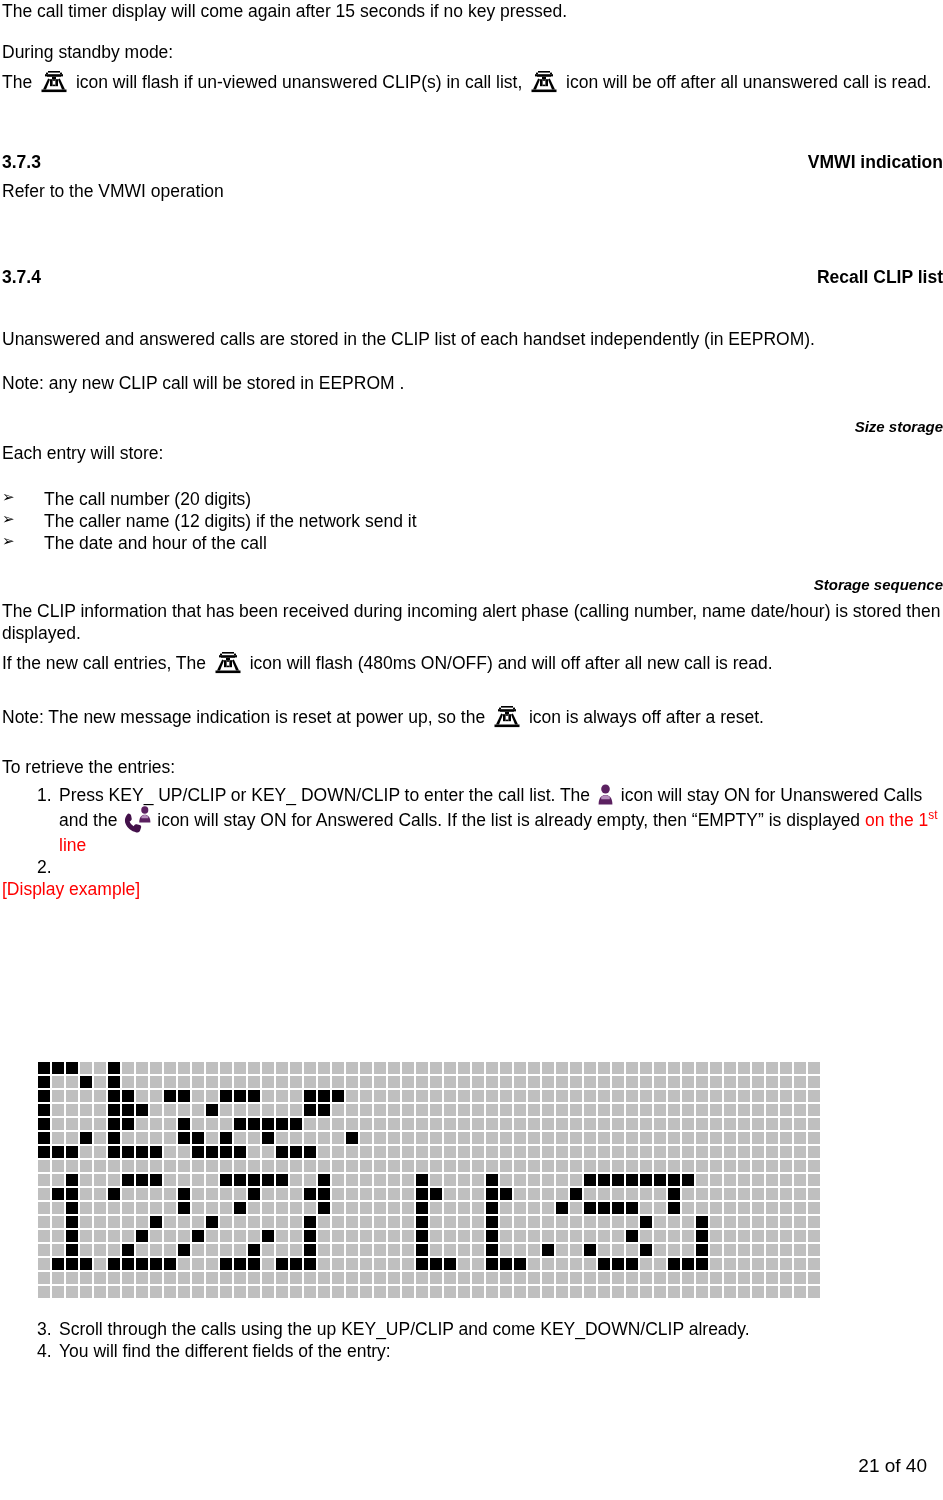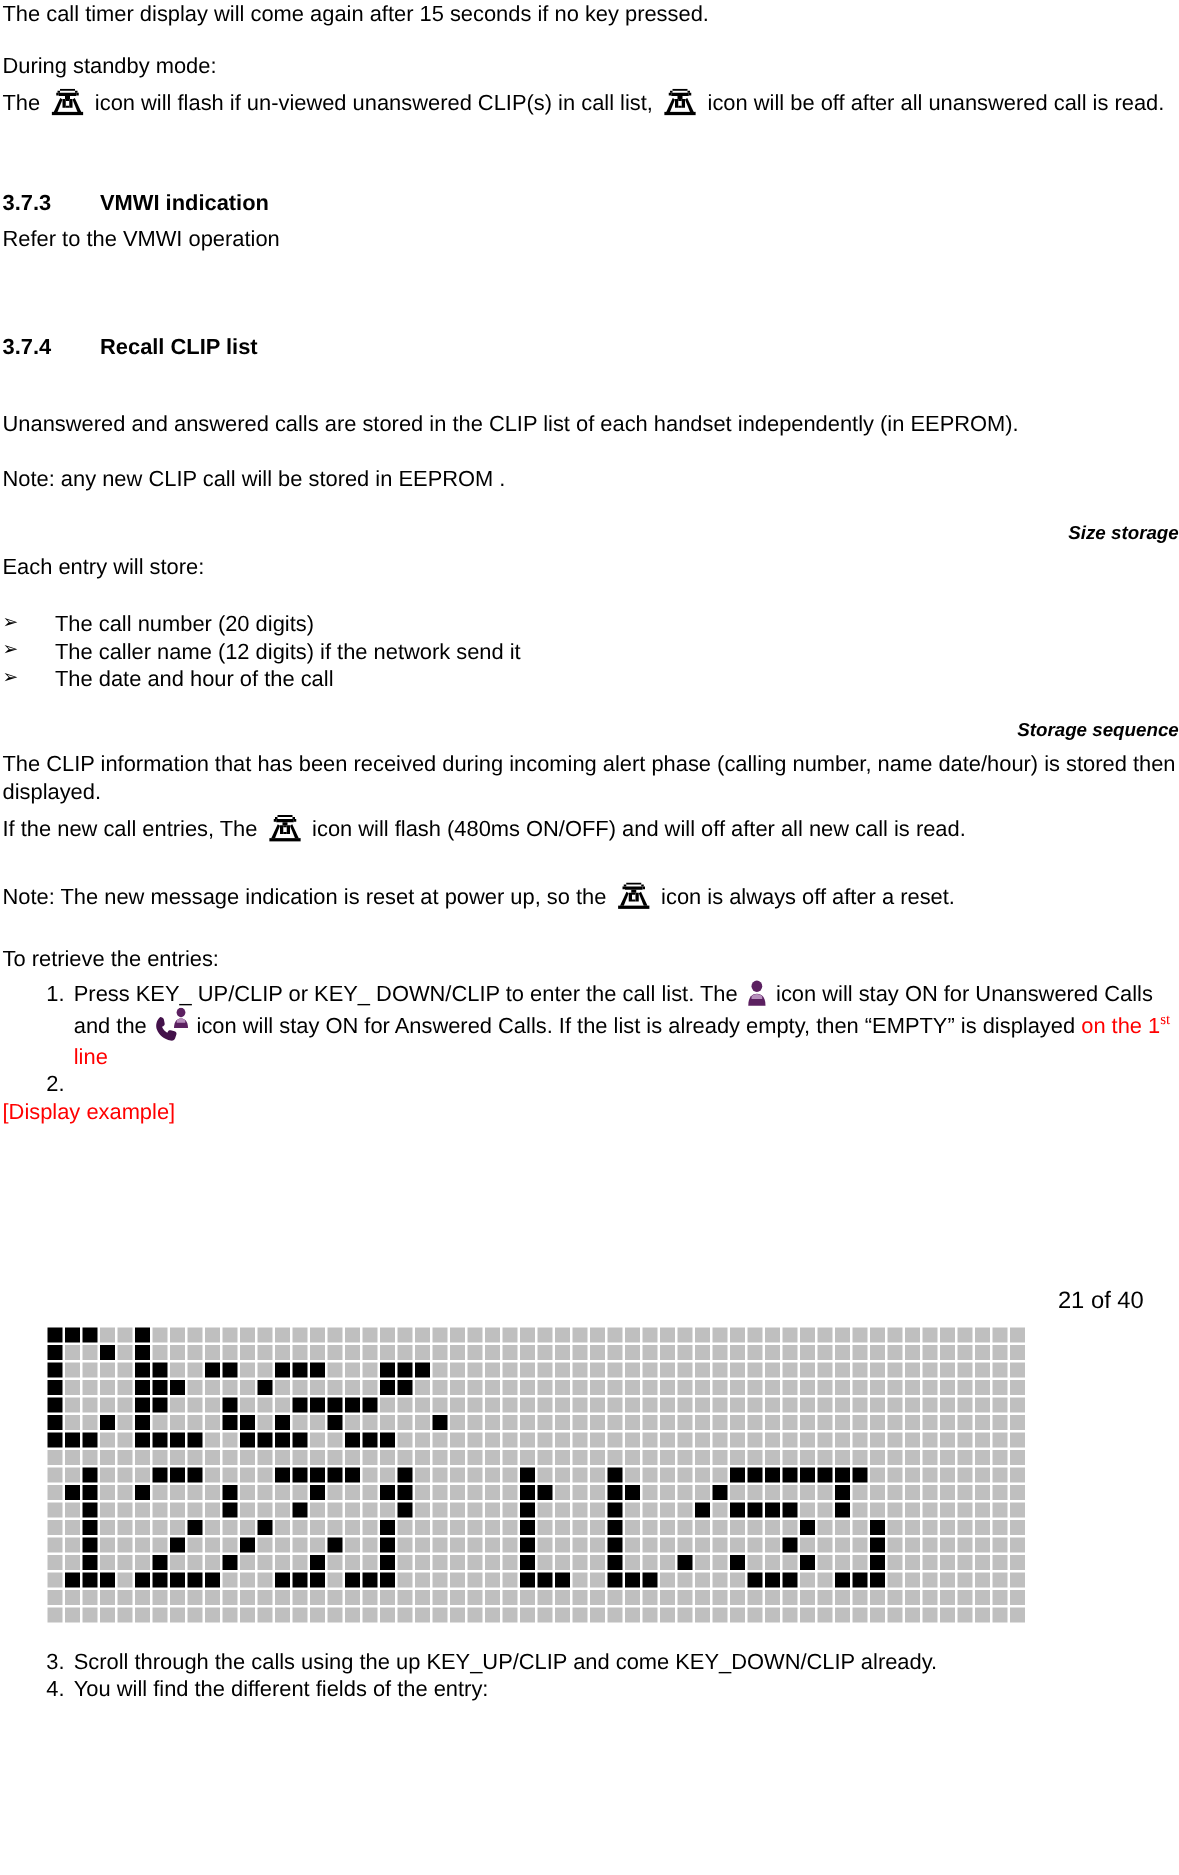--- a/index.html
+++ b/index.html
@@ -13,36 +13,37 @@
     position: relative;
     font-family: "Liberation Sans", sans-serif;
     font-size: 17.5px;
     line-height: 1.26;
     color: #000000;
     overflow: hidden;
   }
   .page {
     position: relative;
     width: 943px;
-    height: 1075px;
+    height: 1500px;
     padding: 0;
     box-sizing: border-box;
   }
   p.para {
     margin: 0 0 0 0;
     padding: 0;
   }
   .spacer-sm { height: 19px; }
   .spacer-xl { height: 58px; }
 
   .heading {
     font-weight: bold;
     font-size: 17.5px;
     margin: 0;
     display: flex;
+    justify-content: space-between;
   }
   .heading .num { width: 78px; flex: 0 0 78px; }
   .heading .ttl { }
 
   .subheading {
     font-weight: bold;
     font-style: italic;
     font-size: 15px;
     margin: 0 0 0 57px;
     text-align: right;
@@ -72,21 +73,21 @@
     width: 57px;
     flex: 0 0 57px;
     text-align: left;
     padding-left: 35px;
     box-sizing: border-box;
   }
   ol.numlist > li .content { flex: 1 1 auto; }
 
   b, .bold { font-weight: normal; }
   .red { color: #ff0000; }
-  sup { font-size: 0.68em; vertical-align: super; line-height: 0; font-family: Liberation Serif, serif; }
+  sup { font-size: 0.68em; vertical-align: super; line-height: 0; }
 
   
   .tel-icon {
     display: inline-block;
     width: 30px;
     height: 22px;
     vertical-align: -5px;
     position: relative;
     margin: 0 2px;
   }
@@ -123,21 +124,21 @@
     width: 12px;
     height: 12px;
     background: #bfbfbf;
   }
   .lcd-cell.on {
     background: #000000;
   }
 
   .footer {
     position: absolute;
-    right: 28px;
+    right: 16px;
     bottom: 22px;
     font-size: 19px;
   }
   .text-block { padding-left: 2px; }
 </style>
 </head>
 <body>
 
 <div class="page">
 

